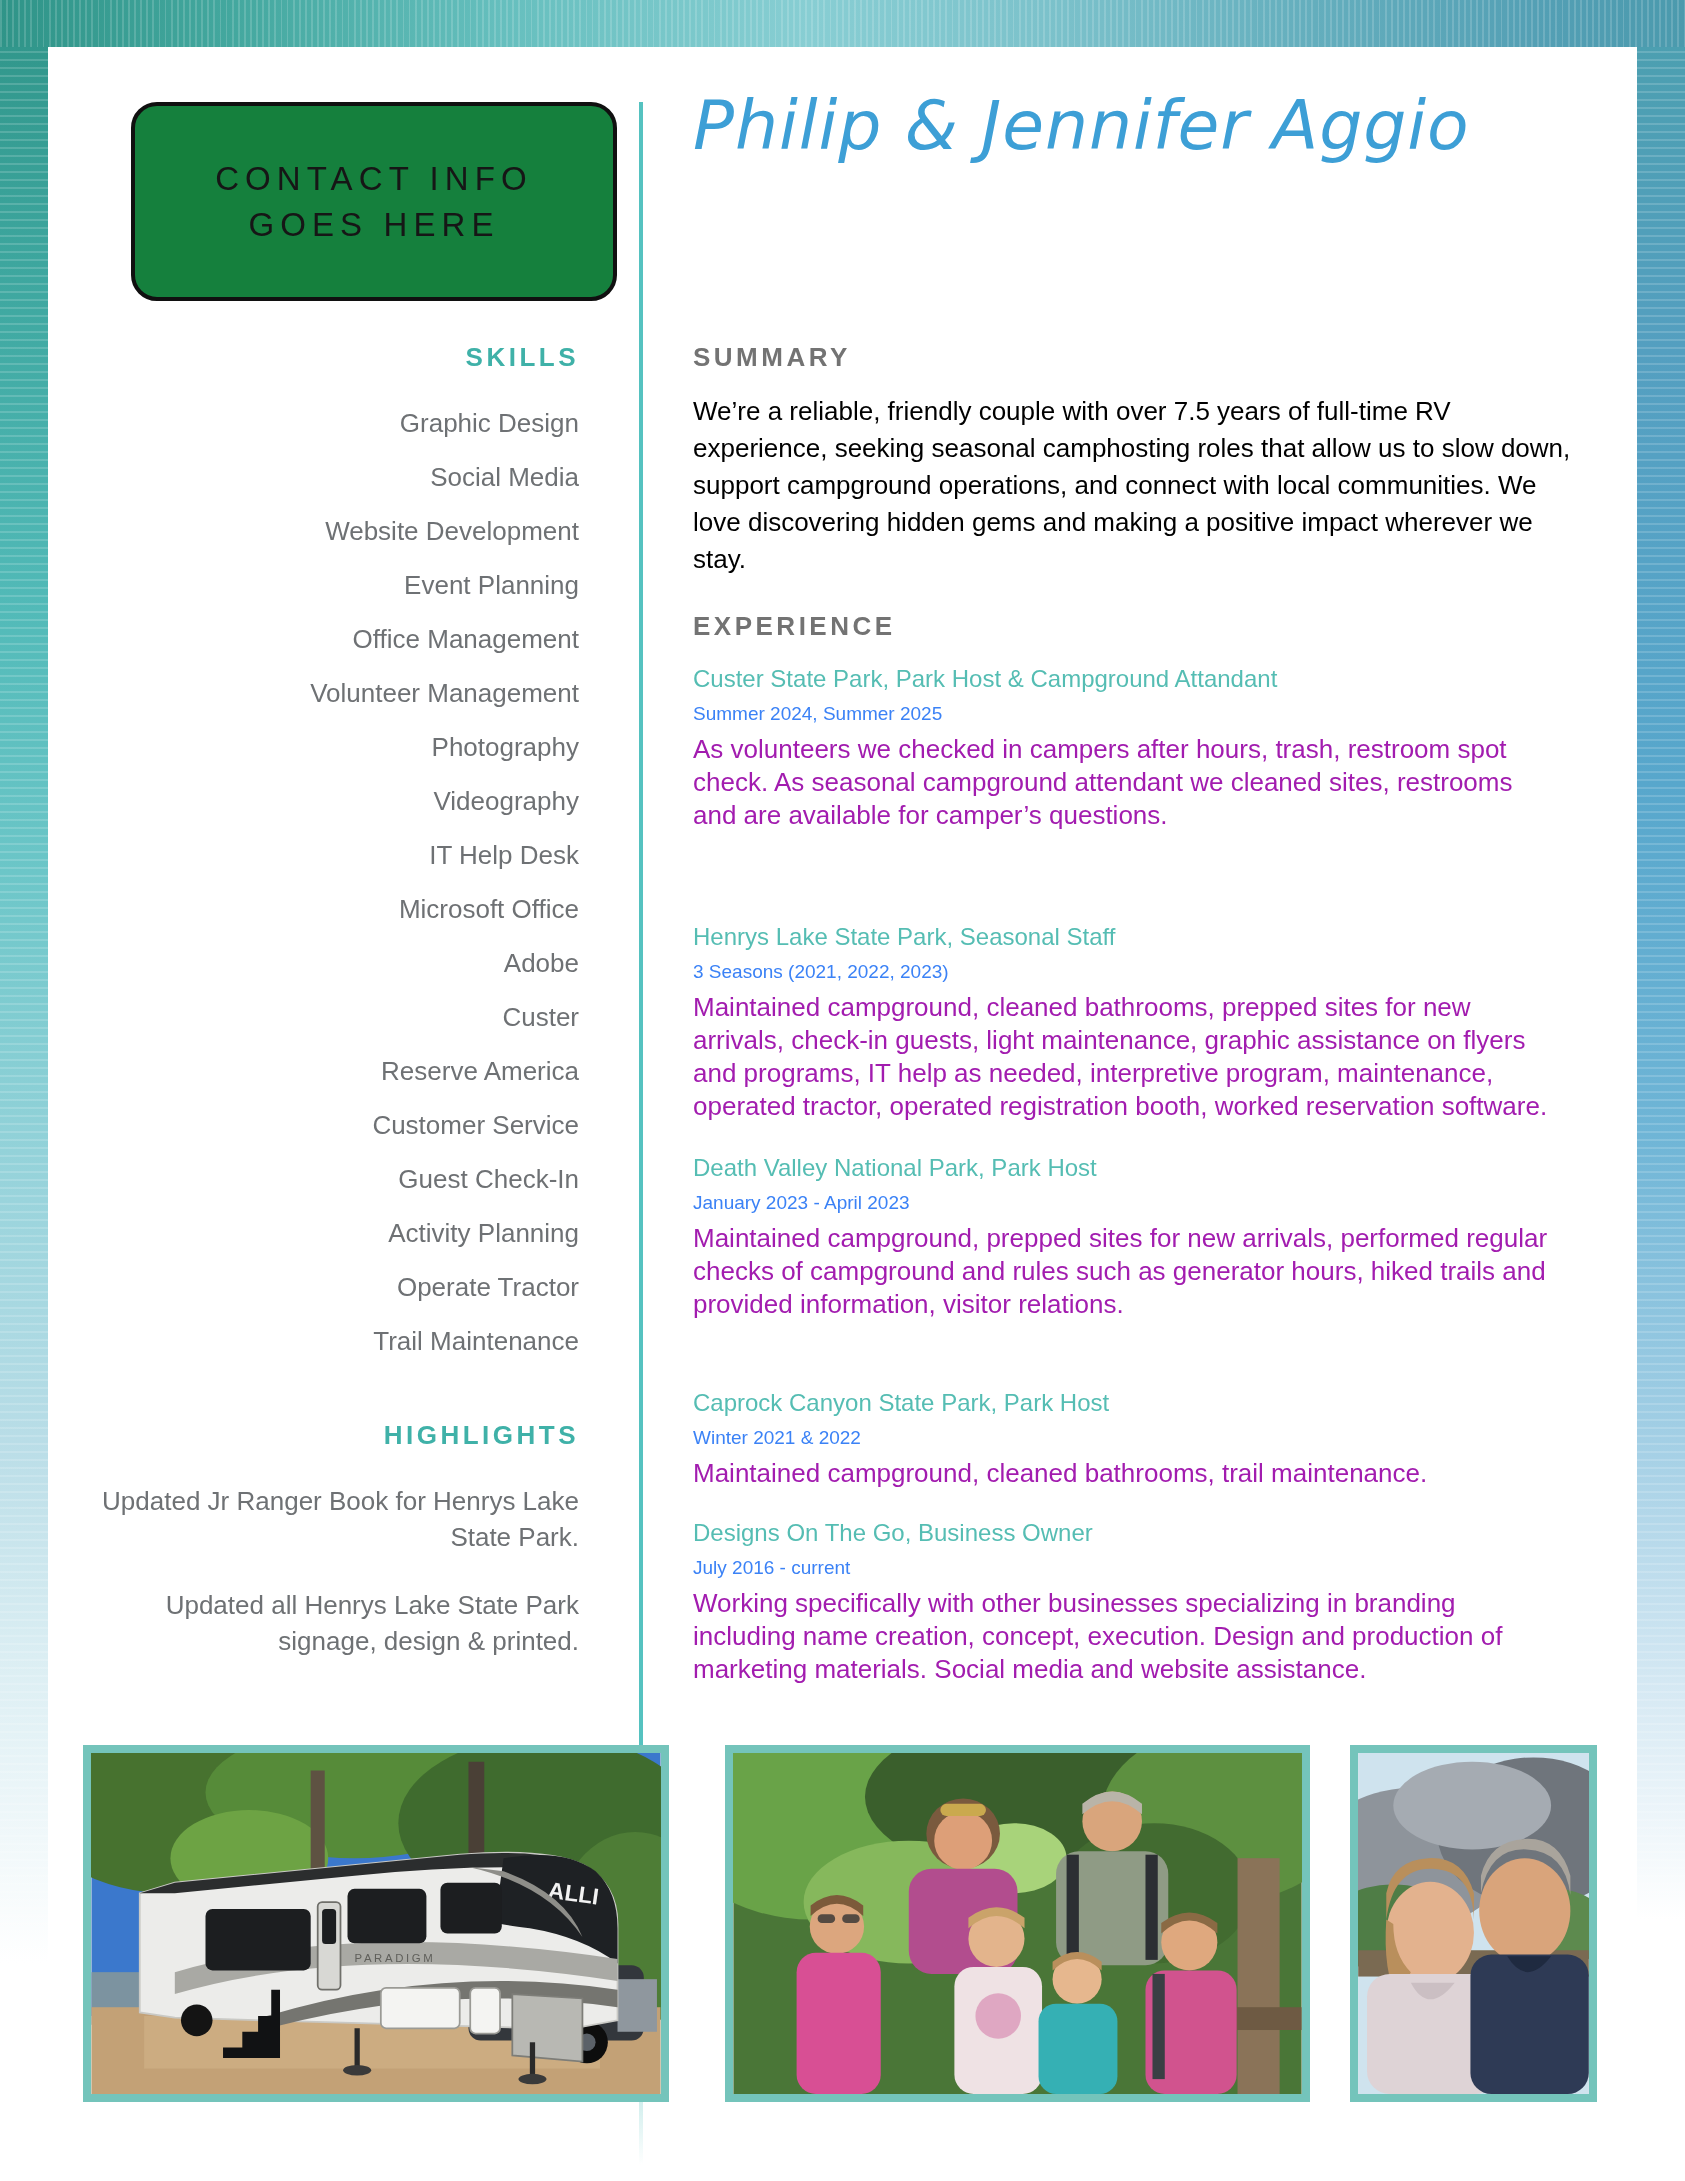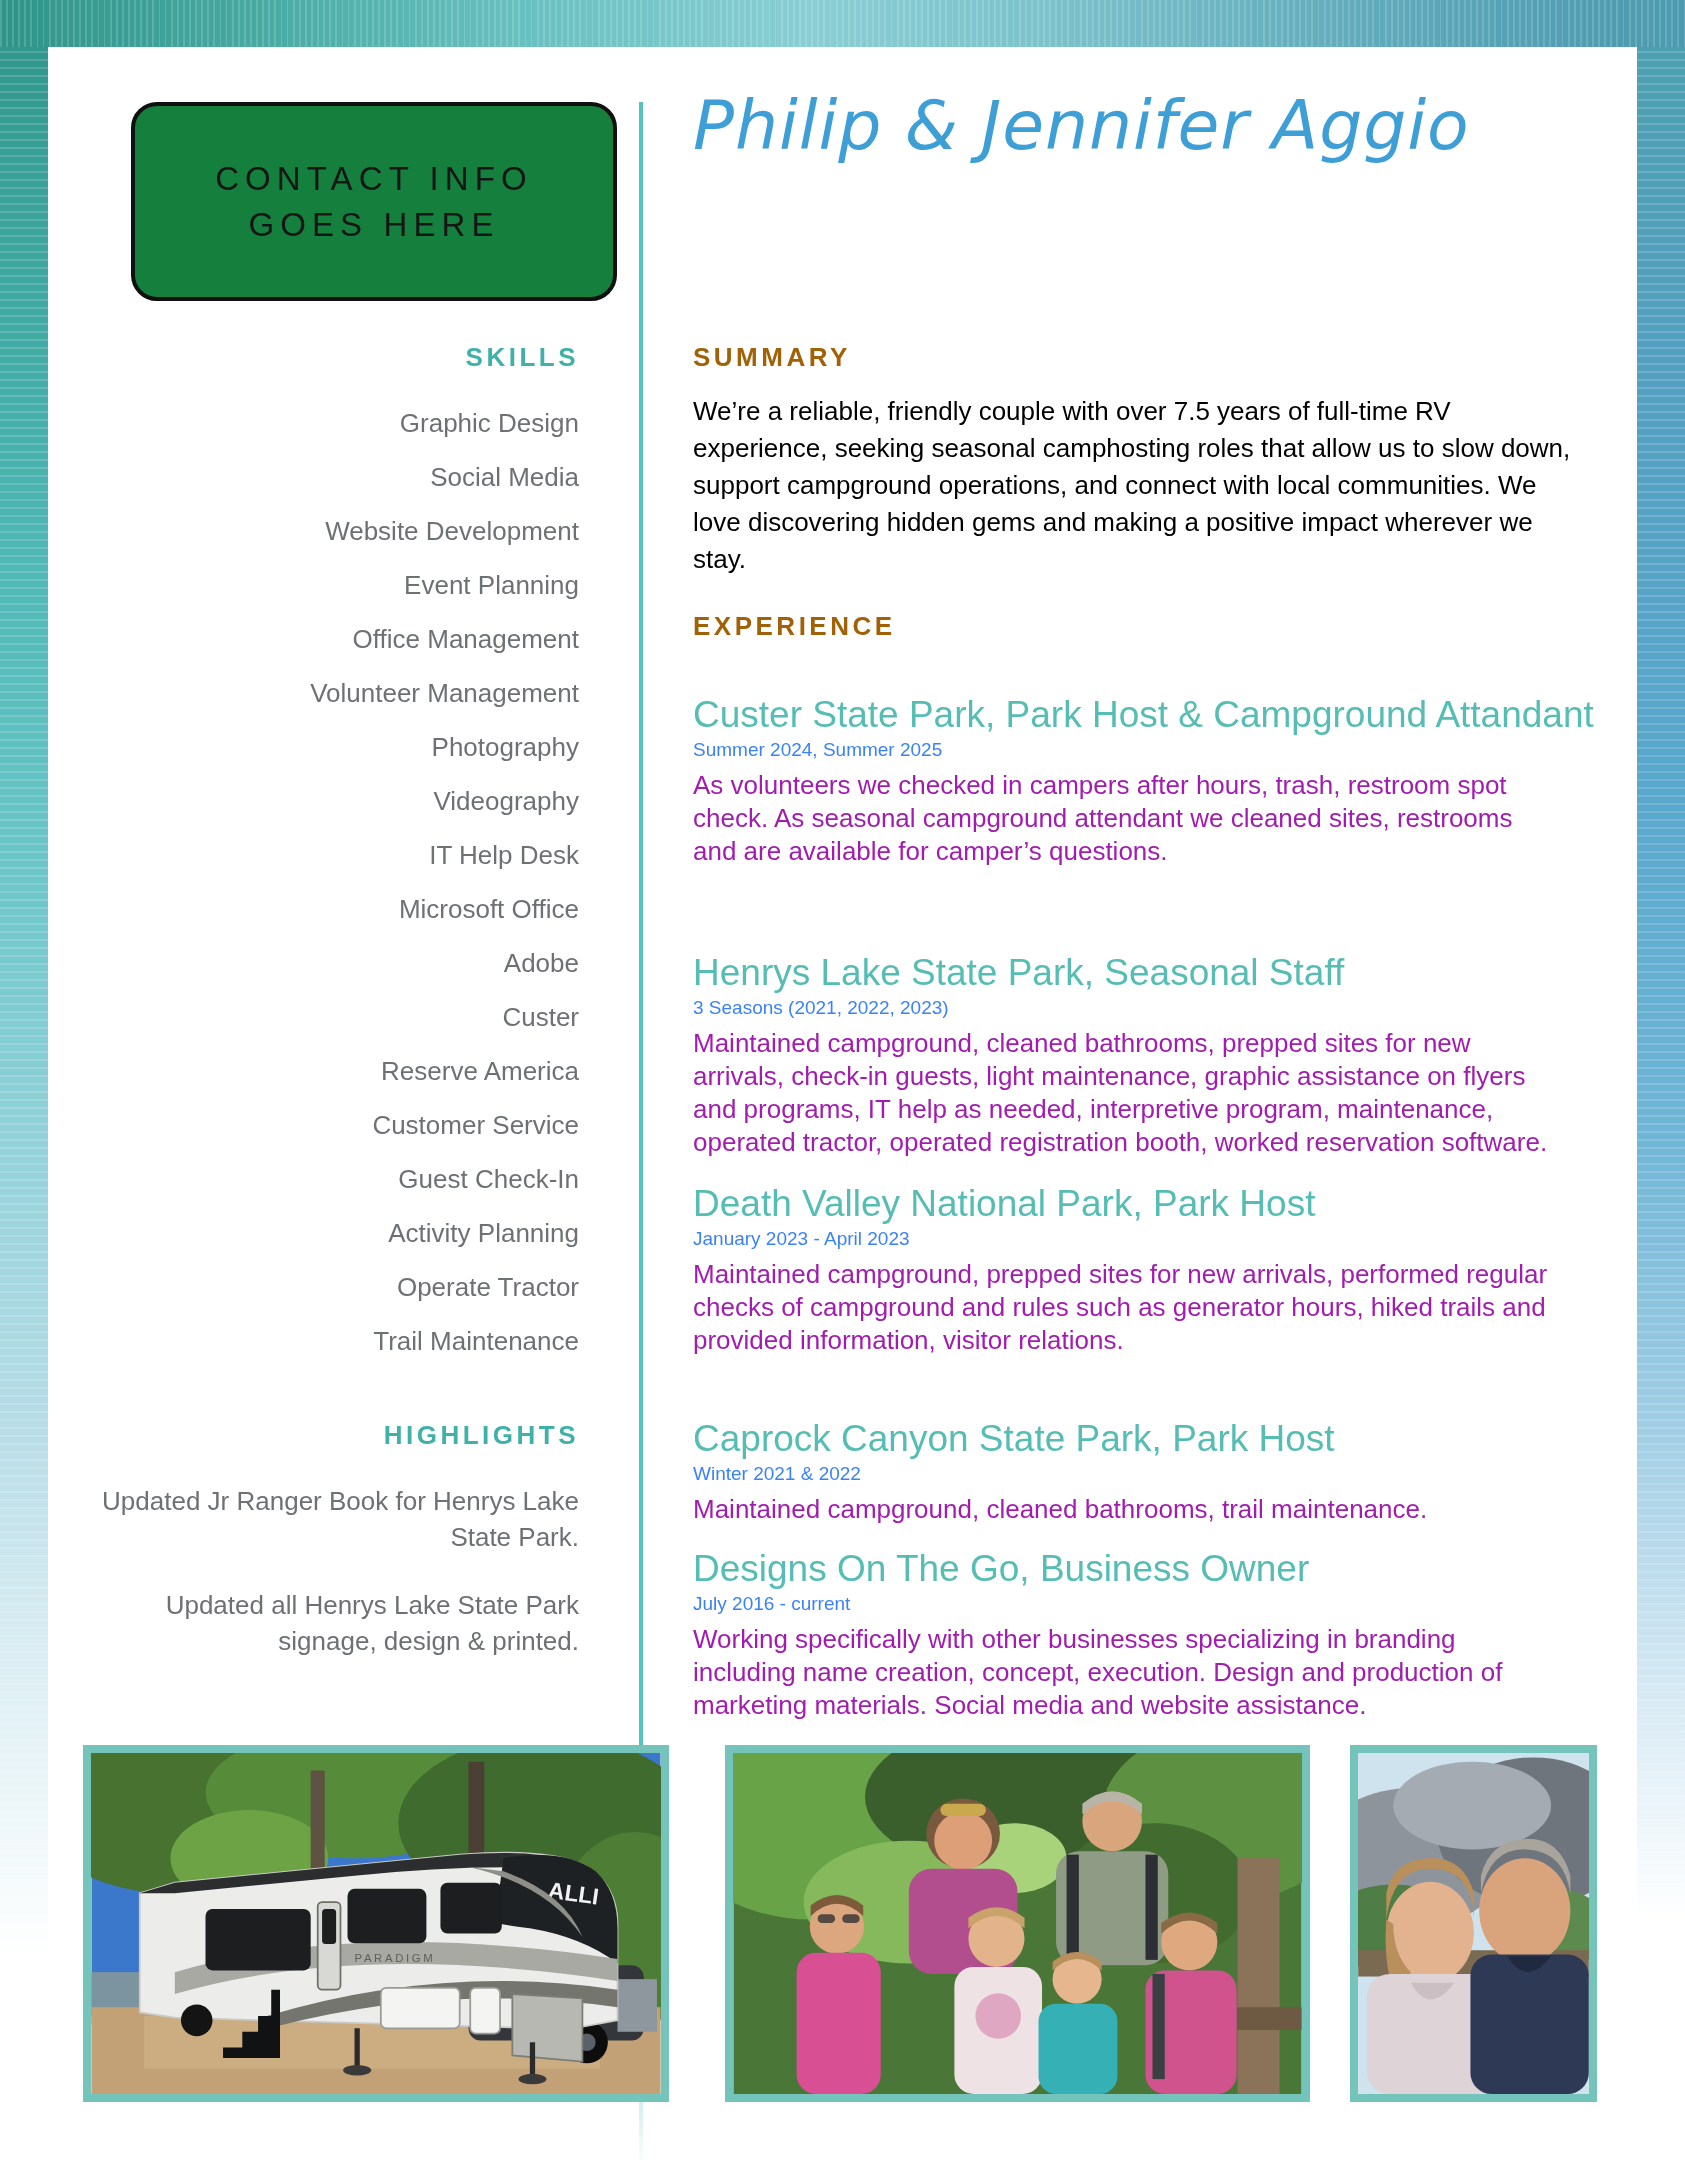--- a/index.html
+++ b/index.html
@@ -56,30 +56,30 @@
   .highlights-list .hl{font-size:26px;line-height:36px;color:#6e7174;}
   .highlights-list .hl + .hl{margin-top:32px;}
   
   .name{
     position:absolute;left:645px;top:39px;width:930px;
     font-family:"DejaVu Sans",sans-serif;font-style:italic;
     font-size:68px;color:#3d9fd6;letter-spacing:0.9px;white-space:nowrap;
   }
   .main-header{
     position:absolute;left:645px;width:904px;
-    font-size:26px;font-weight:bold;letter-spacing:3.5px;color:#a16207;
+    font-size:26px;font-weight:bold;letter-spacing:3.5px;color:#737373;
   }
   .summary-header{top:295px;}
   .experience-header{top:564px;}
   .summary-body{
     position:absolute;left:645px;top:346px;width:895px;
     font-size:26px;line-height:37px;color:#000000;
   }
   .job{position:absolute;left:645px;width:904px;}
-  .job-title{font-size:37px;line-height:35px;color:#55bdb3;margin-top:36px;}
+  .job-title{font-size:24px;line-height:35px;color:#55bdb3;}
   .job-dates{font-size:19px;line-height:35px;color:#3b82f6;}
   .job-desc{font-size:26px;line-height:33px;color:#a21caf;max-width:865px;margin-top:1.8px;}
   .job1{top:614px;} .job2{top:872px;} .job3{top:1103px;} .job4{top:1338px;} .job5{top:1468px;}
   
   .photo{
     position:absolute;top:1698px;height:341px;border:8px solid #74c4bb;background:#dfe7e3;
   }
   .photo svg{display:block;}
   .photo-rv{left:35px;width:570px;}
   .photo-family{left:677px;width:569px;}

